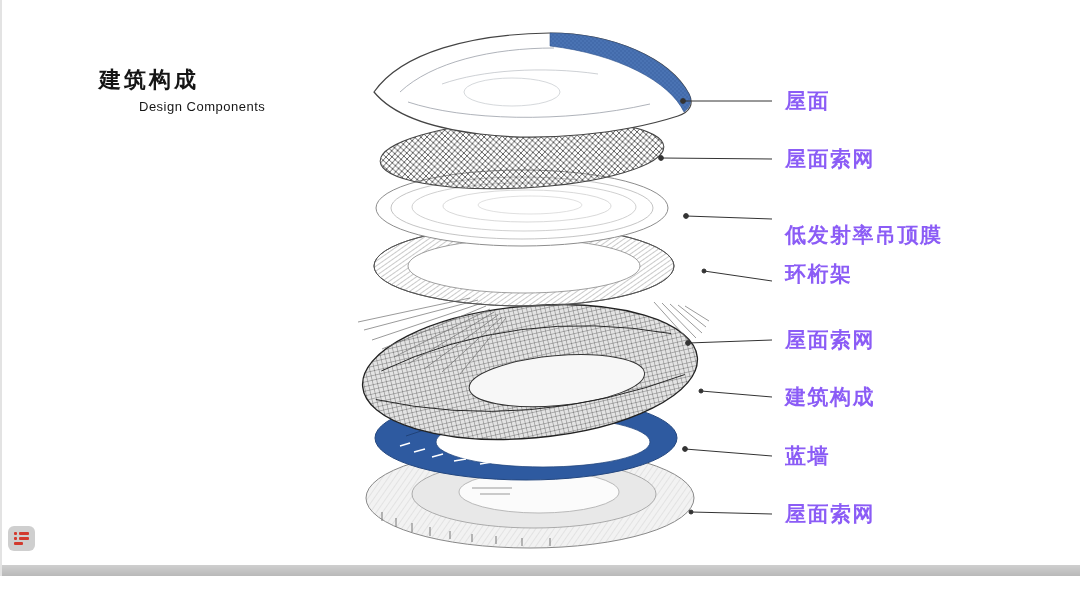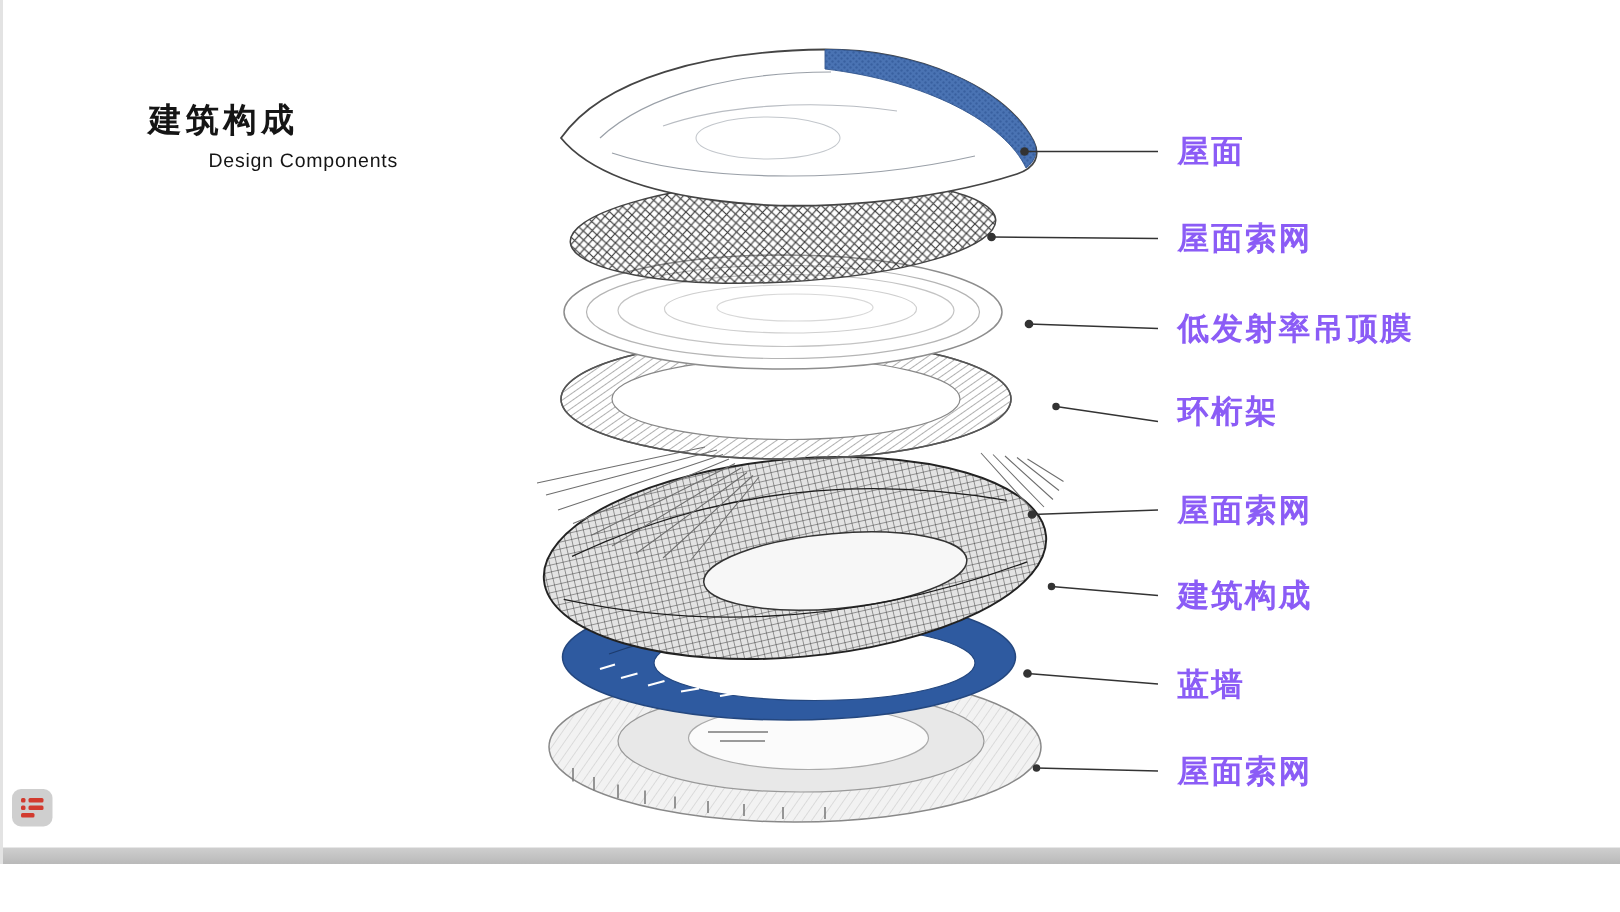--- a/index.html
+++ b/index.html
@@ -122,21 +122,21 @@
       <path d="M683,449 L770,456" fill="none"></path>
         <circle cx="683" cy="449" r="2.4"></circle>
       <path d="M689,512 L770,514" fill="none"></path>
         <circle cx="689" cy="512" r="2"></circle>
     </g>
   </svg>
 
   <div class="labels">
     <div class="comp-label" style="top:101px">屋面</div>
     <div class="comp-label" style="top:159px">屋面索网</div>
-    <div class="comp-label" style="top:219px">低发射率吊顶膜</div>
+    <div class="comp-label" style="top:235px">低发射率吊顶膜</div>
     <div class="comp-label" style="top:274px">环桁架</div>
     <div class="comp-label" style="top:340px">屋面索网</div>
     <div class="comp-label" style="top:397px">建筑构成</div>
     <div class="comp-label" style="top:456px">蓝墙</div>
     <div class="comp-label" style="top:514px">屋面索网</div>
   </div>
 
   <div class="tool-icon">
     <div class="tool-glyph">
       <div class="tool-row">

